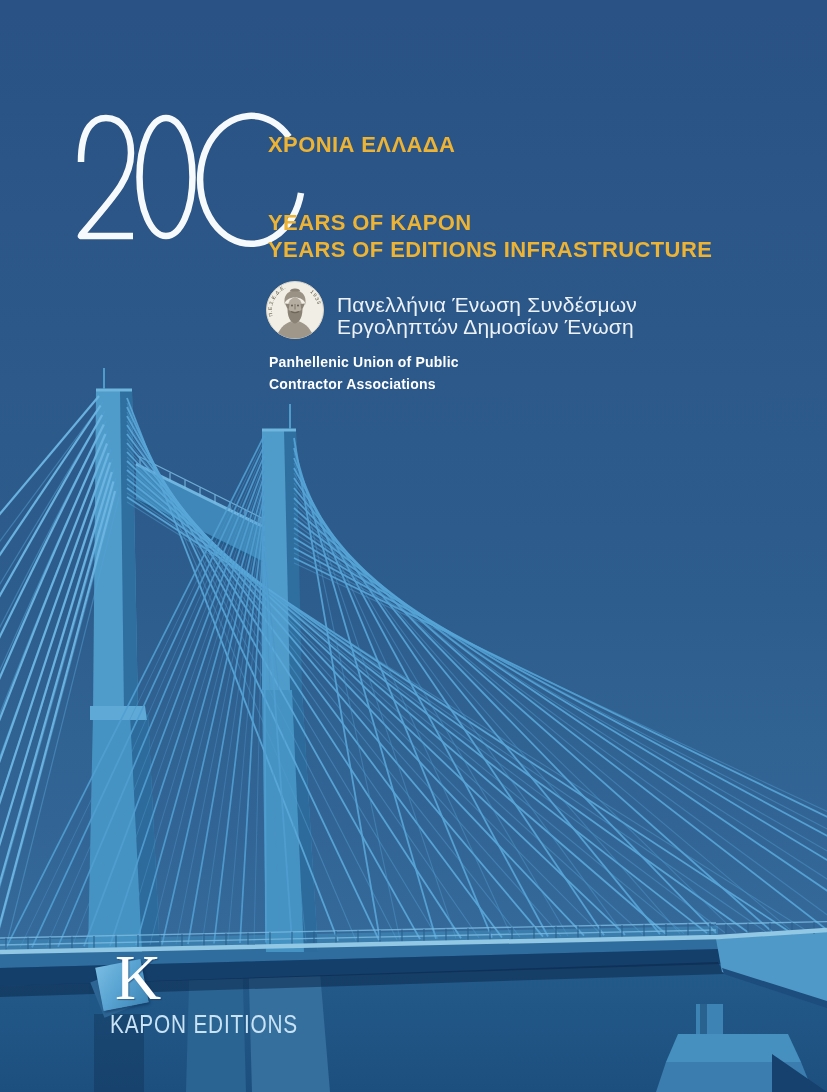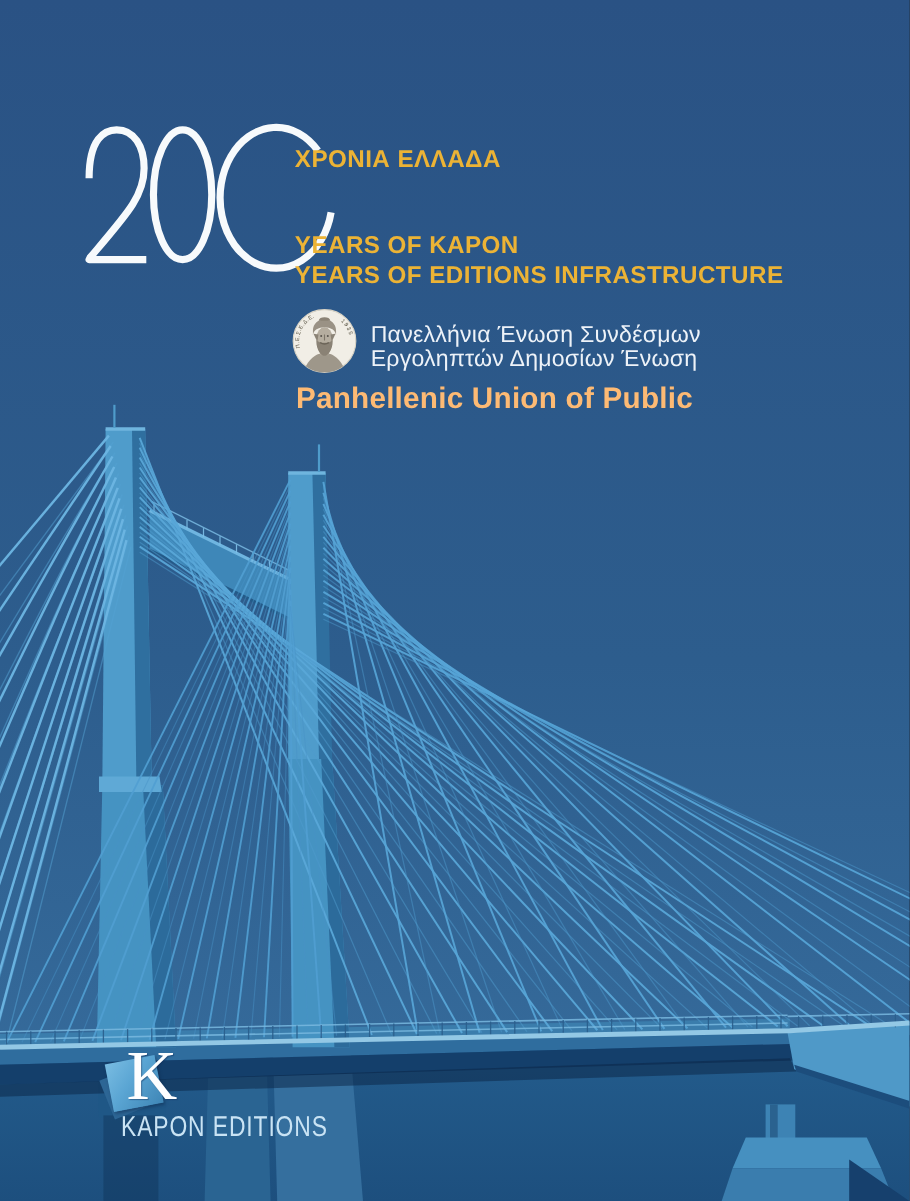--- a/index.html
+++ b/index.html
@@ -8,21 +8,21 @@
   .abs{position:absolute;}
   svg{display:block;}
   .sr{position:absolute;width:1px;height:1px;overflow:hidden;clip:rect(0 0 0 0);}
 
   
   .gold{color:#ecb335;font-weight:bold;font-size:22px;line-height:22px;
         letter-spacing:.4px;white-space:nowrap;}
   
   .org-gr{color:#edf2f8;font-weight:500;font-size:21px;line-height:21px;
           letter-spacing:.2px;white-space:nowrap;}
-  .org-en{color:#fdba74;font-weight:bold;font-size:27px;line-height:21px;
+  .org-en{color:#ffffff;font-weight:bold;font-size:14px;line-height:21px;
           letter-spacing:.2px;white-space:nowrap;}
 
   
   .k-back{left:96px;top:974px;width:38px;height:38px;background:#2d6695;
           transform:rotate(-22deg);}
   .k-front{left:99px;top:963px;width:46px;height:44px;
            background:linear-gradient(135deg,#79bce2 0%,#5aa5d3 45%,#3f86b6 100%);
            transform:rotate(-11deg);box-shadow:1px 2px 3px rgba(10,35,70,.45);}
   .k-letter{left:108px;top:946px;width:60px;text-align:center;color:#fdfeff;
             font-family:"Liberation Serif",serif;font-size:64px;line-height:64px;
@@ -290,18 +290,19 @@
       <textPath href="#arcL" startOffset="2">Π.Ε.Σ.Ε.Δ.Ε.</textPath>
     </text>
     <text font-size="5" fill="#55503f" letter-spacing="1.2" font-family="Liberation Sans,sans-serif">
       <textPath href="#arcR" startOffset="10">1935</textPath>
     </text>
   </svg>
 
   <div class="abs org-gr" style="left:337px;top:294px">Πανελλήνια Ένωση Συνδέσμων</div>
   <div class="abs org-gr" style="left:337px;top:316px">Εργοληπτών Δημοσίων Ένωση</div>
   <div class="abs org-en" style="left:269px;top:352px">Panhellenic Union of Public</div>
+  <div class="abs org-en" style="left:269px;top:374px">Contractor Associations</div>
 
   <div class="abs k-back"></div>
   <div class="abs k-front"></div>
   <div class="abs k-letter">K</div>
   <div class="abs k-name">KAPON EDITIONS</div>
 </div>
 
 </body></html>

